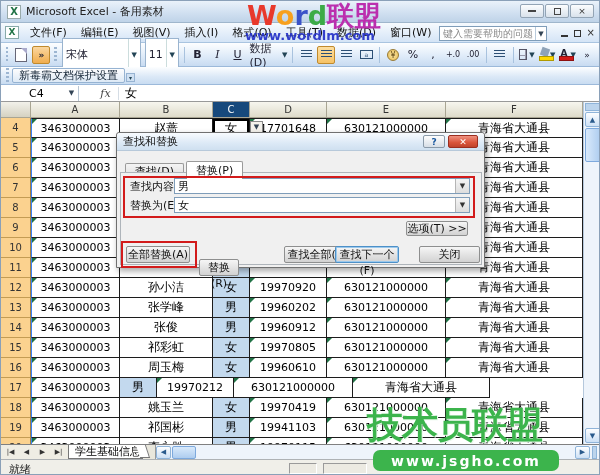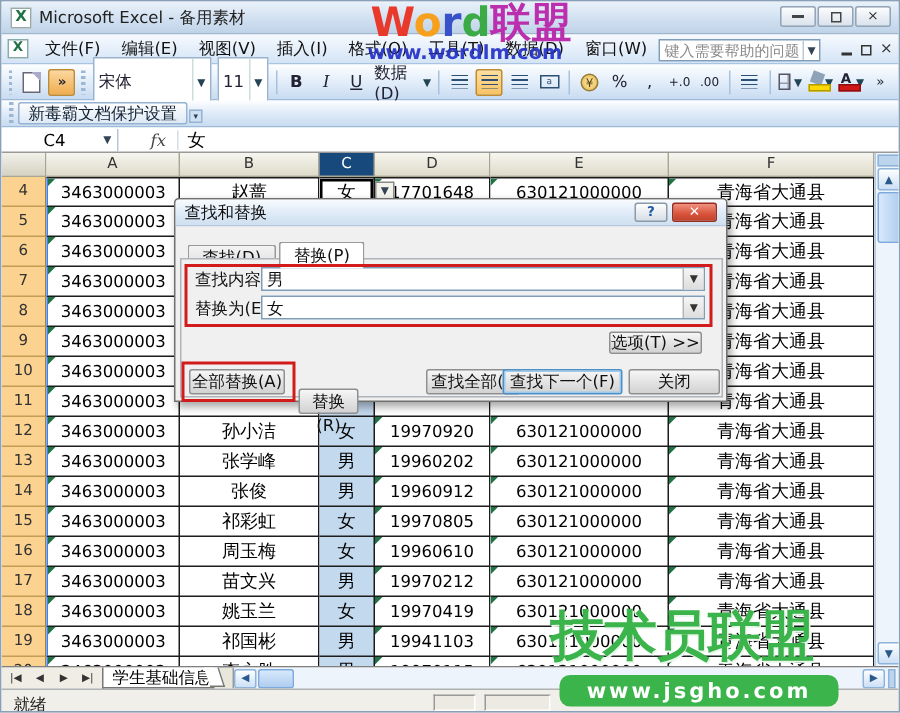--- a/index.html
+++ b/index.html
@@ -176,21 +176,21 @@
   .redrect{position:absolute;border:2px solid #d21b1b;z-index:5;pointer-events:none;}
   .rr1{left:6px;top:43px;width:352px;height:42px;}
   .rr2{left:4px;top:108px;width:76px;height:27px;}
   .dbtn{position:absolute;height:17px;border:1px solid #8e8f8f;border-radius:2px;
     background:linear-gradient(#f6f6f6,#e2e2e2 55%,#d2d2d2);text-align:center;line-height:16px;font-size:11px;}
   .dbtn.focus{border:1px solid #4d90c8;box-shadow:inset 0 0 0 1px #9cc9ec;}
   .optbtn{left:289px;top:88px;width:62px;height:15px;line-height:14px;}
   .b1{left:9px;top:113px;width:64px;}
   .b2{left:82px;top:126px;width:40px;}
   .b3{left:147px;top:113px;width:63px;margin-left:20px;}
-  .b4{left:218px;top:113px;width:80px;}
+  .b4{left:218px;top:113px;width:64px;}
   .b5{left:302px;top:113px;width:61px;}
   
   .wm-logo{position:absolute;left:246px;top:0px;z-index:20;font-size:27px;font-weight:bold;
     letter-spacing:0px;line-height:30px;pointer-events:none;}
   .wm-url-top{position:absolute;left:244px;top:27px;z-index:20;font-size:13px;font-weight:bold;
     color:#2431c8;opacity:.92;pointer-events:none;}
   .wm-green-name{position:absolute;left:366px;top:402px;z-index:20;font-size:36px;font-weight:bold;
     color:#3cb44c;letter-spacing:-1px;line-height:44px;pointer-events:none;
     text-shadow:1px 1px 0 #e8f7ea;}
   .wm-green-pill{position:absolute;left:372px;top:449px;width:186px;height:21px;z-index:20;
@@ -447,21 +447,20 @@
           <div class="cell c-a tri">3463000003</div>
           <div class="cell c-b">周玉梅</div>
           <div class="cell c-c selcol">女</div>
           <div class="cell c-d tri">19960610</div>
           <div class="cell c-e tri">630121000000</div>
           <div class="cell c-f tri">青海省大通县</div>
         </div>
         <div class="row">
           <div class="rowhdr">17</div>
           <div class="cell c-a tri">3463000003</div>
-          <div class="cell c-b">苗文兴</div>
           <div class="cell c-c selcol">男</div>
           <div class="cell c-d tri">19970212</div>
           <div class="cell c-e tri">630121000000</div>
           <div class="cell c-f tri">青海省大通县</div>
         </div>
         <div class="row">
           <div class="rowhdr">18</div>
           <div class="cell c-a tri">3463000003</div>
           <div class="cell c-b">姚玉兰</div>
           <div class="cell c-c selcol">女</div>

